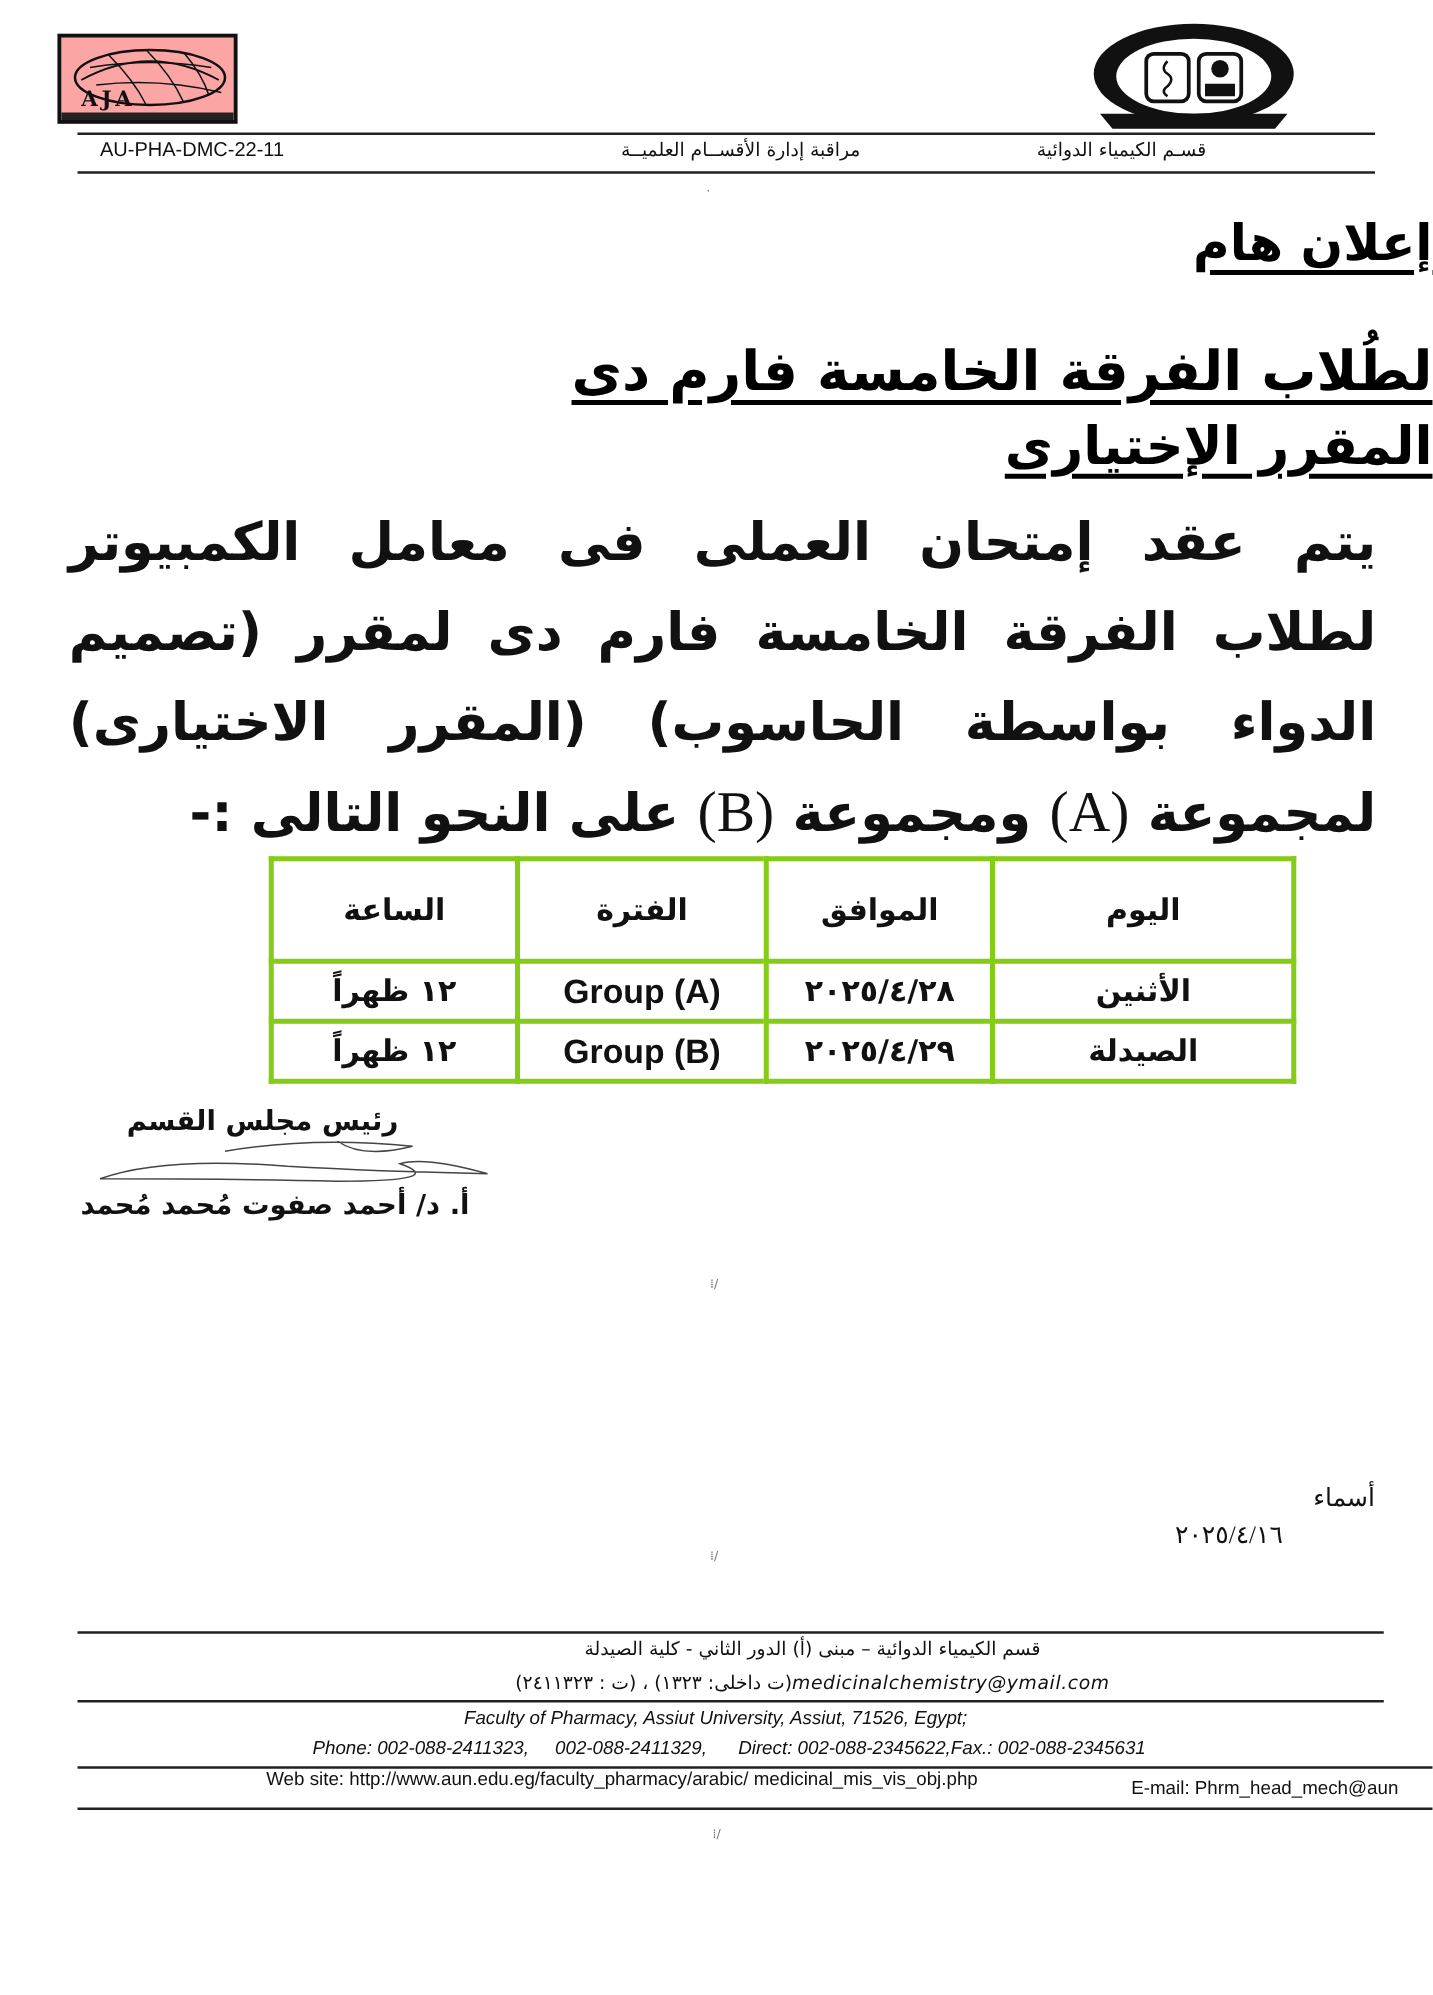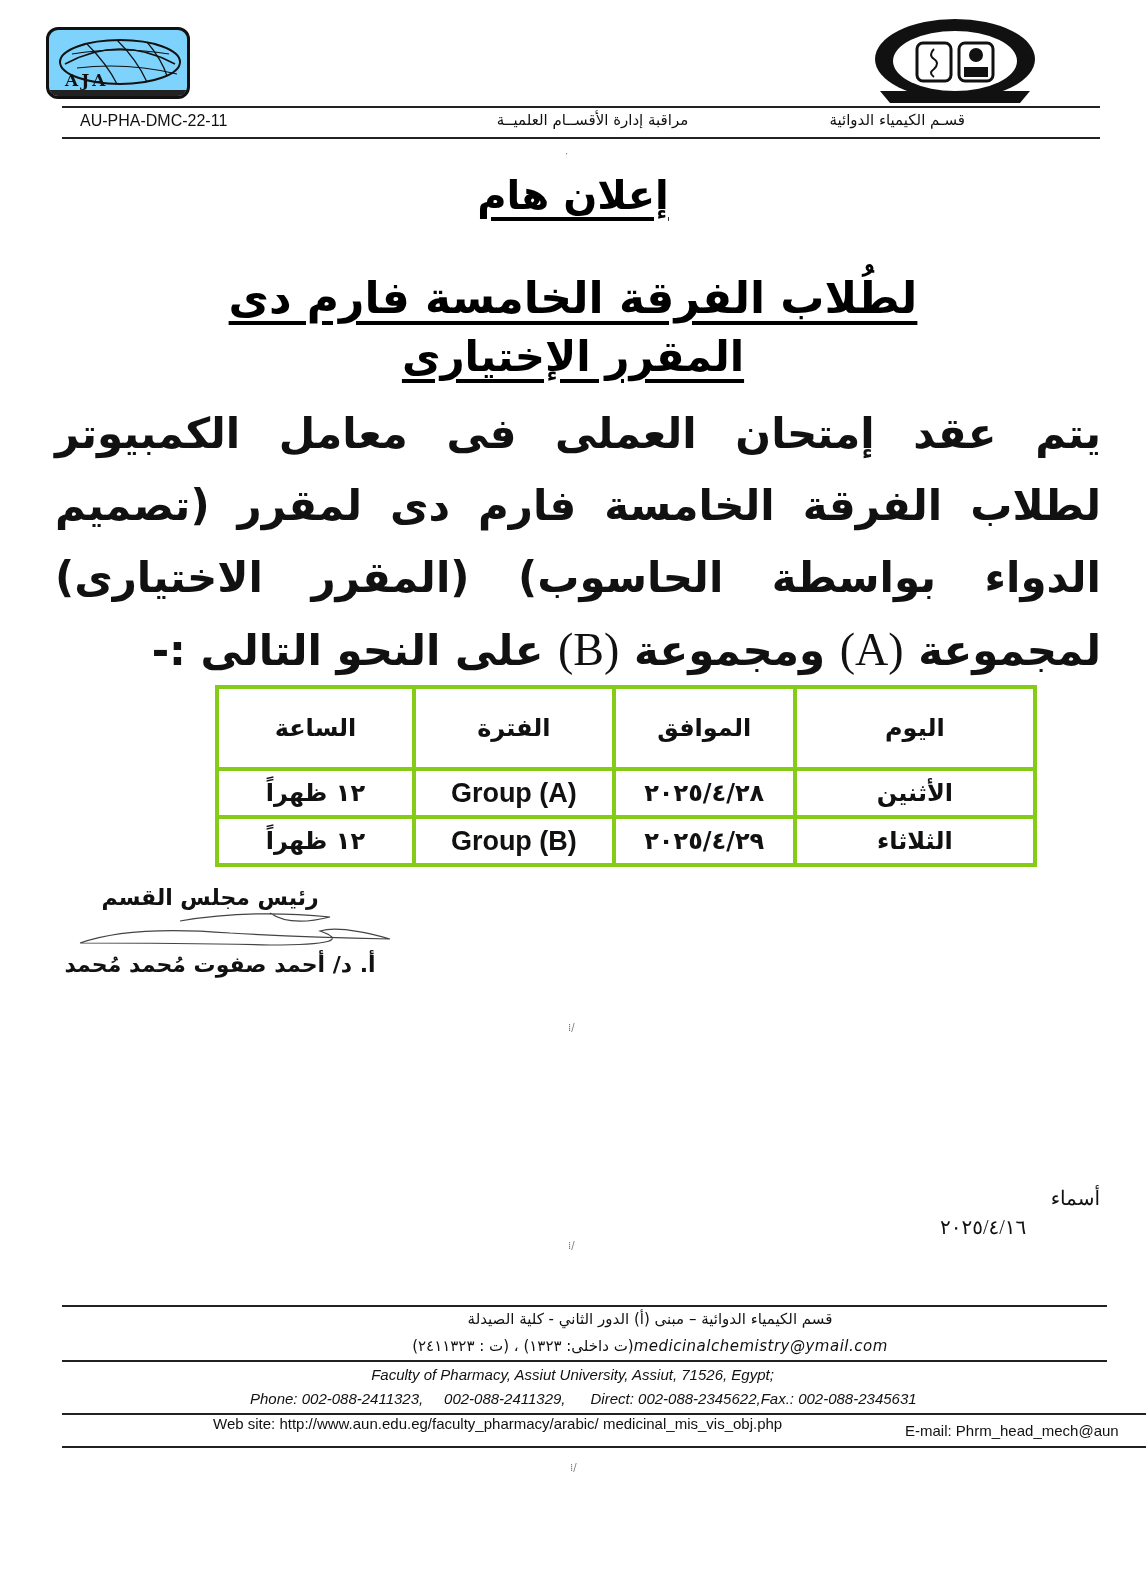--- a/index.html
+++ b/index.html
@@ -5,40 +5,40 @@
     html, body { margin: 0; padding: 0; background: #ffffff; }
     body {
       width: 1146px; height: 1596px; position: relative; overflow: hidden;
       font-family: "DejaVu Sans", sans-serif; color: #111;
     }
     .abs { position: absolute; }
 
     
     .aja-logo {
       left: 46px; top: 27px; width: 144px; height: 72px;
-      border: 3px solid #111; border-radius: 12px; box-sizing: border-box;
-      background: #7dd3fc; overflow: hidden;
+      border: 3px solid #111; border-radius: 0; box-sizing: border-box;
+      background: #fca5a5; overflow: hidden;
     }
     .aja-logo svg { position: absolute; left: 8px; top: 4px; }
     .aja-text {
       position: absolute; left: 16px; bottom: 6px;
       font-family: "DejaVu Serif", serif; font-weight: bold; font-size: 17px; letter-spacing: 3px;
     }
     .aja-bar { position:absolute; left:0; right:0; bottom:0; height:6px; background:#222; }
 
     .uni-logo { left: 870px; top: 15px; width: 170px; height: 93px; }
 
     .hline { position: absolute; height: 2px; background: #222; }
     .hdr-code { left: 80px; top: 112px; font-family: "Liberation Sans", sans-serif; font-size: 16px; }
     .hdr-mid { left: 480px; top: 111px; width: 225px; text-align: center; direction: rtl; font-family: "DejaVu Sans", sans-serif; font-size: 15px; }
     .hdr-right { left: 790px; top: 111px; width: 175px; text-align: right; direction: rtl; font-family: "DejaVu Sans", sans-serif; font-size: 15px; }
 
     
     .title {
-      left: 0; width: 1146px; text-align: center; direction: rtl;
+      left: 0; width: 1146px; direction: rtl;
       font-family: "DejaVu Sans", sans-serif; font-weight: bold; color: #000;
     }
     .title span { text-decoration: underline; text-decoration-thickness: 4px; text-underline-offset: 8px; }
     .t1 { top: 172px; font-size: 40px; }
     .t2 { top: 272px; font-size: 44px; }
     .t3 { top: 332px; font-size: 42px; }
 
     
     .body-para {
       left: 55px; top: 398px; width: 1046px; direction: rtl; text-align: justify;
@@ -131,21 +131,21 @@
     <th class="c2">الفترة</th>
     <th class="c1">الساعة</th>
   </tr>
   <tr>
     <td>الأثنين</td>
     <td>٢٠٢٥/٤/٢٨</td>
     <td class="grp">Group (A)</td>
     <td>١٢ ظهراً</td>
   </tr>
   <tr>
-    <td>الثلاثاء</td>
+    <td>الصيدلة</td>
     <td>٢٠٢٥/٤/٢٩</td>
     <td class="grp">Group (B)</td>
     <td>١٢ ظهراً</td>
   </tr>
 </tbody>
   </table>
 
 <div class="abs sig-title">رئيس مجلس القسم</div>
 <svg class="abs sig-scribble" width="330" height="50" viewBox="0 0 330 50">
   <path d="M10 38 Q60 20 160 28 Q230 32 320 34 Q270 20 250 26 Q290 40 200 40 Q120 38 10 38" fill="none" stroke="#444" stroke-width="1.2"></path>

